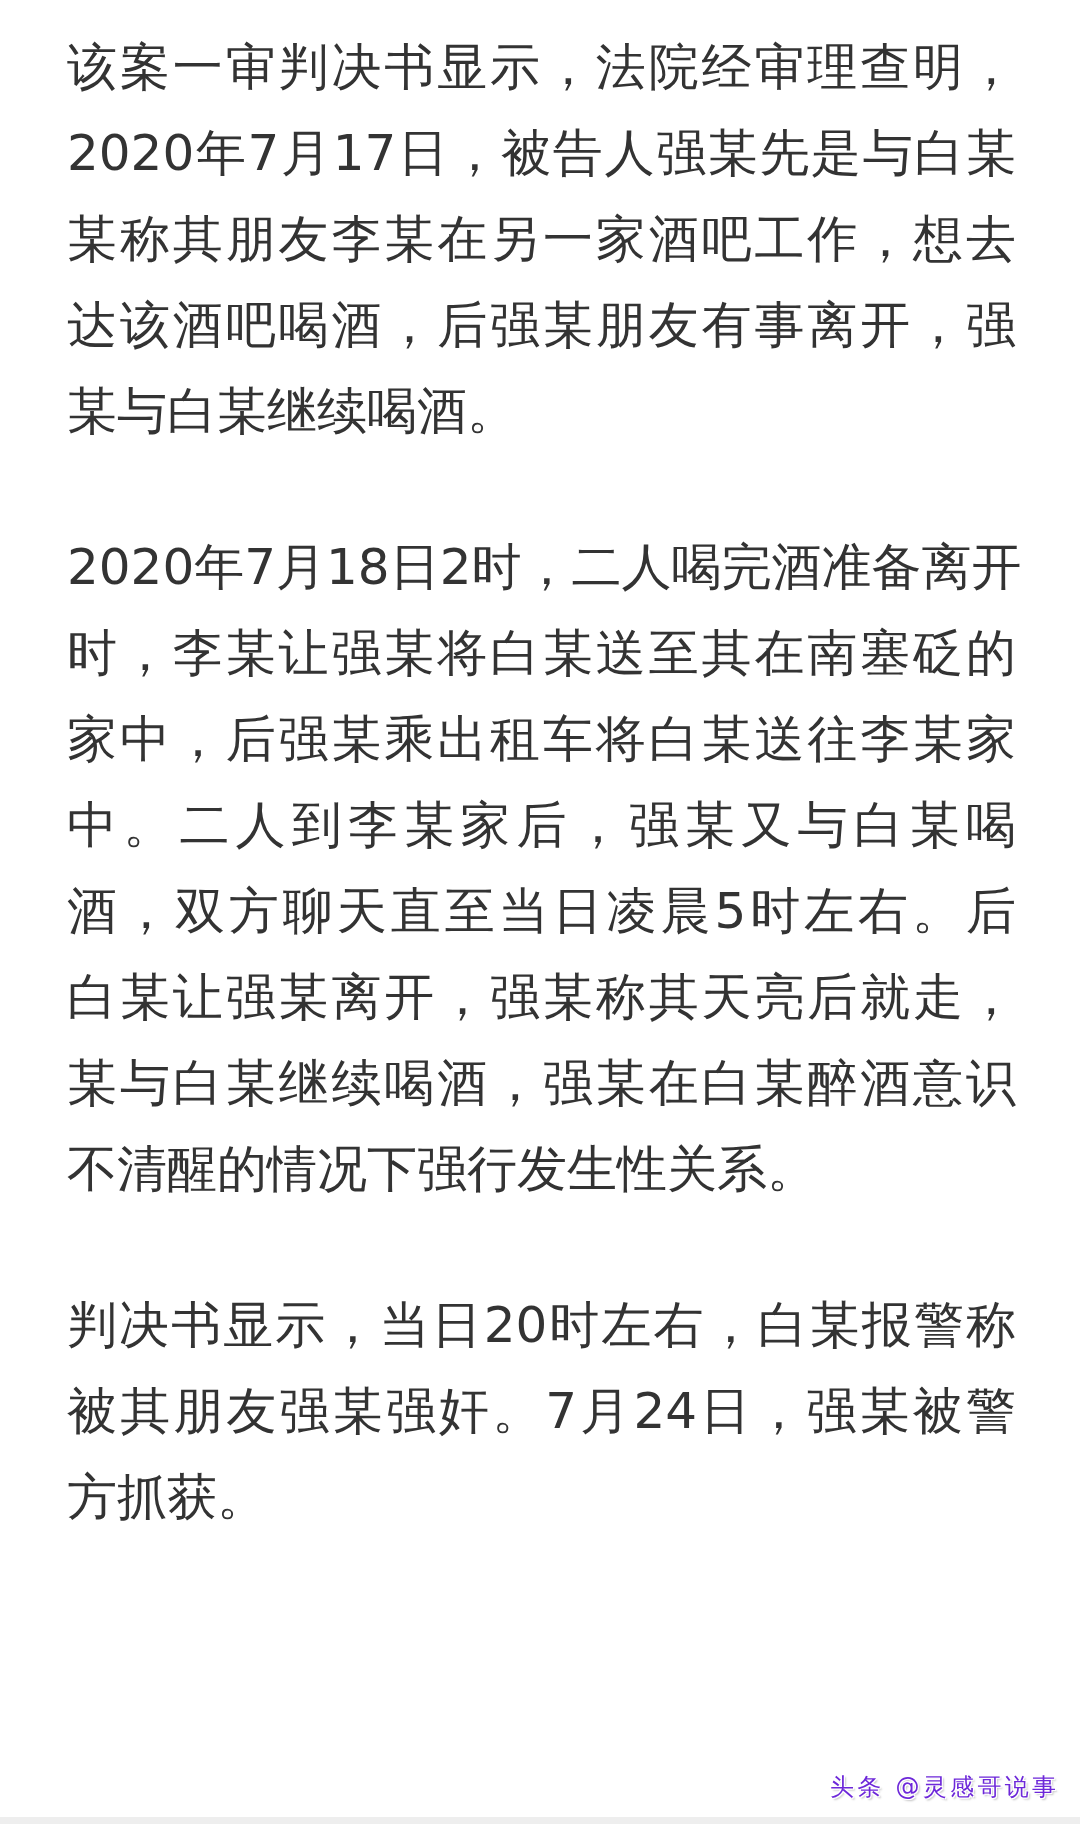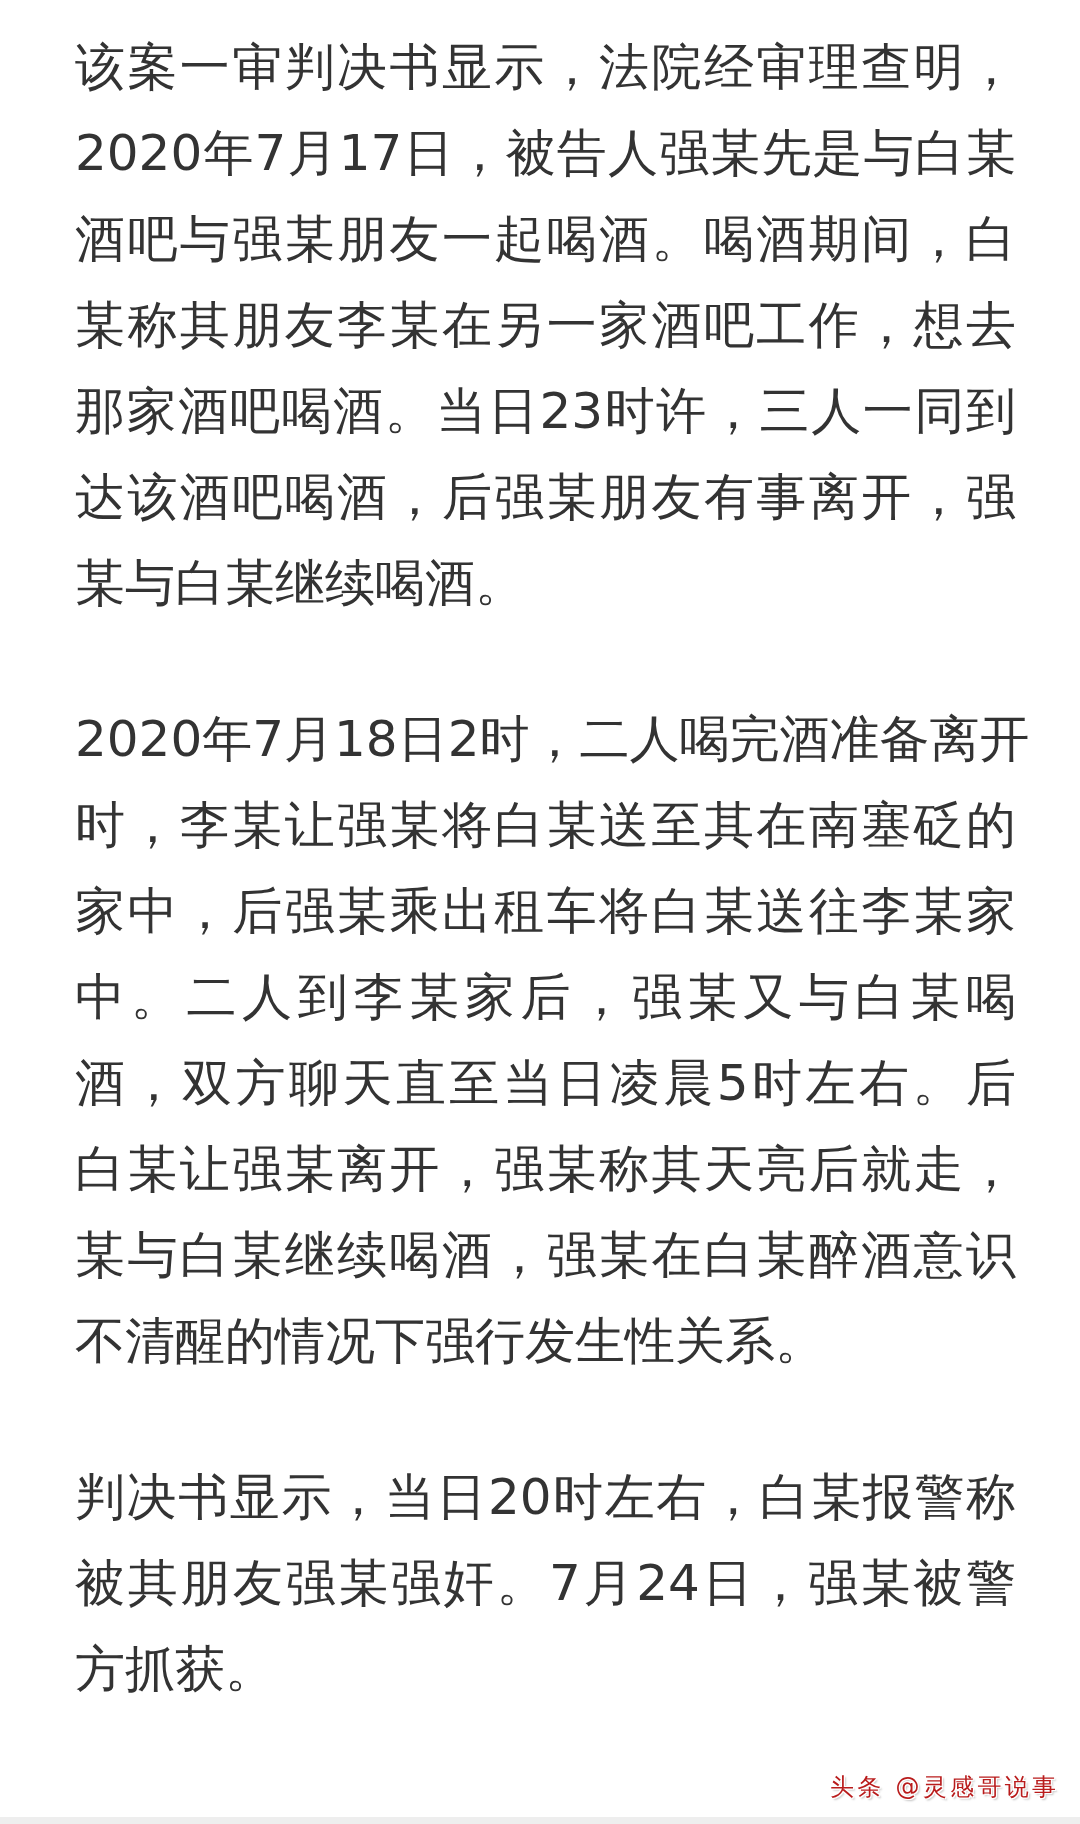--- a/index.html
+++ b/index.html
@@ -15,21 +15,21 @@
     font-family: "DejaVu Sans", "Liberation Sans", sans-serif;
     color: #333333;
   }
   .article {
     position: absolute;
     left: 63px;
     top: 24px;
     width: 953px;
   }
   .paragraph {
-    margin: 0 0 70px 12px;
+    margin: 0 0 70px 4px;
   }
   .line {
     display: block;
     height: 86px;
     line-height: 86px;
     font-size: 50px;
     white-space: nowrap;
     text-align: justify;
     text-align-last: justify;
     overflow: visible;
@@ -39,21 +39,21 @@
     text-align-last: left;
   }
   .watermark {
     position: absolute;
     left: 830px;
     top: 1772px;
     width: 226px;
     height: 30px;
     line-height: 30px;
     font-size: 24px;
-    color: #b91c1c;
+    color: #6d28d9;
     text-shadow: 1px 1px 0 #ffffff, -1px -1px 0 #ffffff, 1px -1px 0 #ffffff, -1px 1px 0 #ffffff, 2px 2px 2px rgba(0,0,0,0.25);
     white-space: nowrap;
     text-align-last: justify;
     text-align: justify;
   }
   .bottom-bar {
     position: absolute;
     left: 0;
     top: 1817px;
     width: 1080px;
@@ -62,23 +62,21 @@
   }
 </style>
 </head>
 <body>
 
 <div class="article">
 
   <div class="paragraph">
     <span class="line">该案一审判决书显示，法院经审理查明，</span>
     <span class="line">2020年7月17日，被告人强某先是与白某</span>
-    <span class="line">酒吧与强某朋友一起喝酒。喝酒期间，白</span>
     <span class="line">某称其朋友李某在另一家酒吧工作，想去</span>
-    <span class="line">那家酒吧喝酒。当日23时许，三人一同到</span>
     <span class="line">达该酒吧喝酒，后强某朋友有事离开，强</span>
     <span class="line last">某与白某继续喝酒。</span>
   </div>
 
   <div class="paragraph">
     <span class="line">2020年7月18日2时，二人喝完酒准备离开</span>
     <span class="line">时，李某让强某将白某送至其在南塞砭的</span>
     <span class="line">家中，后强某乘出租车将白某送往李某家</span>
     <span class="line">中。二人到李某家后，强某又与白某喝</span>
     <span class="line">酒，双方聊天直至当日凌晨5时左右。后</span>

